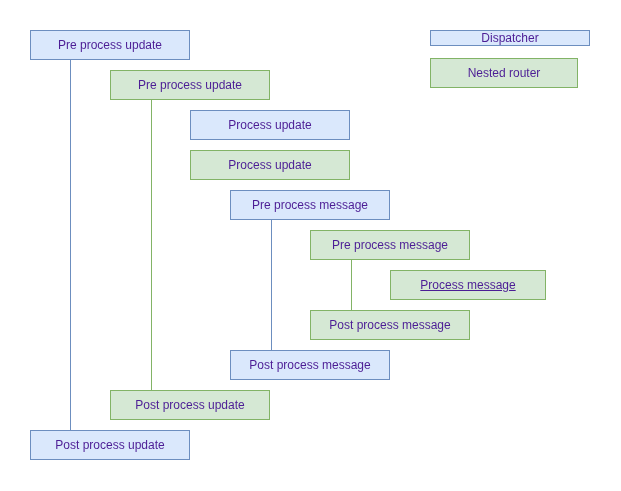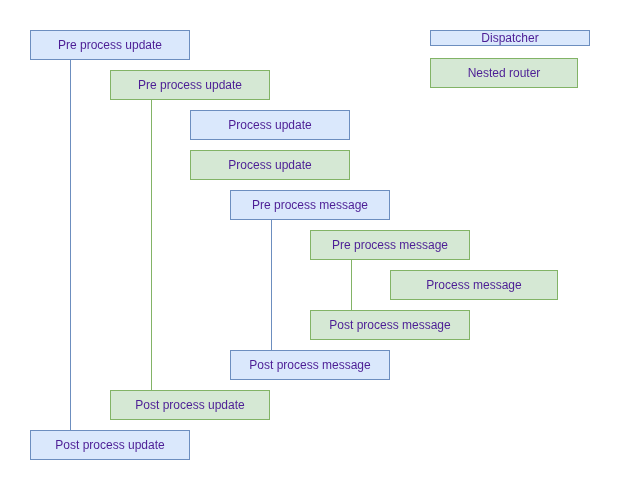--- a/index.html
+++ b/index.html
@@ -55,20 +55,20 @@
     <div class="conn vert blue" style="left: 70px; top: 60px; height: 370px;"></div>
     <div class="conn vert green" style="left: 151px; top: 100px; height: 290px;"></div>
     <div class="conn vert blue" style="left: 271px; top: 220px; height: 130px;"></div>
     <div class="conn vert green" style="left: 351px; top: 260px; height: 50px;"></div>
     <div class="node blue" style="left: 30px; top: 30px; width: 160px; height: 30px;">Pre process update</div>
     <div class="node green" style="left: 110px; top: 70px; width: 160px; height: 30px;">Pre process update</div>
     <div class="node blue" style="left: 190px; top: 110px; width: 160px; height: 30px;">Process update</div>
     <div class="node green" style="left: 190px; top: 150px; width: 160px; height: 30px;">Process update</div>
     <div class="node blue" style="left: 230px; top: 190px; width: 160px; height: 30px;">Pre process message</div>
     <div class="node green" style="left: 310px; top: 230px; width: 160px; height: 30px;">Pre process message</div>
-    <div class="node green" style="left: 390px; top: 270px; width: 168px; height: 30px;">Process message</div>
+    <div class="node green" style="left: 390px; top: 270px; width: 156px; height: 30px; text-decoration: underline;">Process message</div>
     <div class="node green" style="left: 310px; top: 310px; width: 160px; height: 30px;">Post process message</div>
     <div class="node blue" style="left: 230px; top: 350px; width: 160px; height: 30px;">Post process message</div>
     <div class="node green" style="left: 110px; top: 390px; width: 160px; height: 30px;">Post process update</div>
     <div class="node blue" style="left: 30px; top: 430px; width: 160px; height: 30px;">Post process update</div>
     <div class="node blue" style="left: 430px; top: 30px; width: 160px; height: 16px;">Dispatcher</div>
     <div class="node green" style="left: 430px; top: 58px; width: 148px; height: 30px;">Nested router</div>
   </div>
 
 </body></html>

